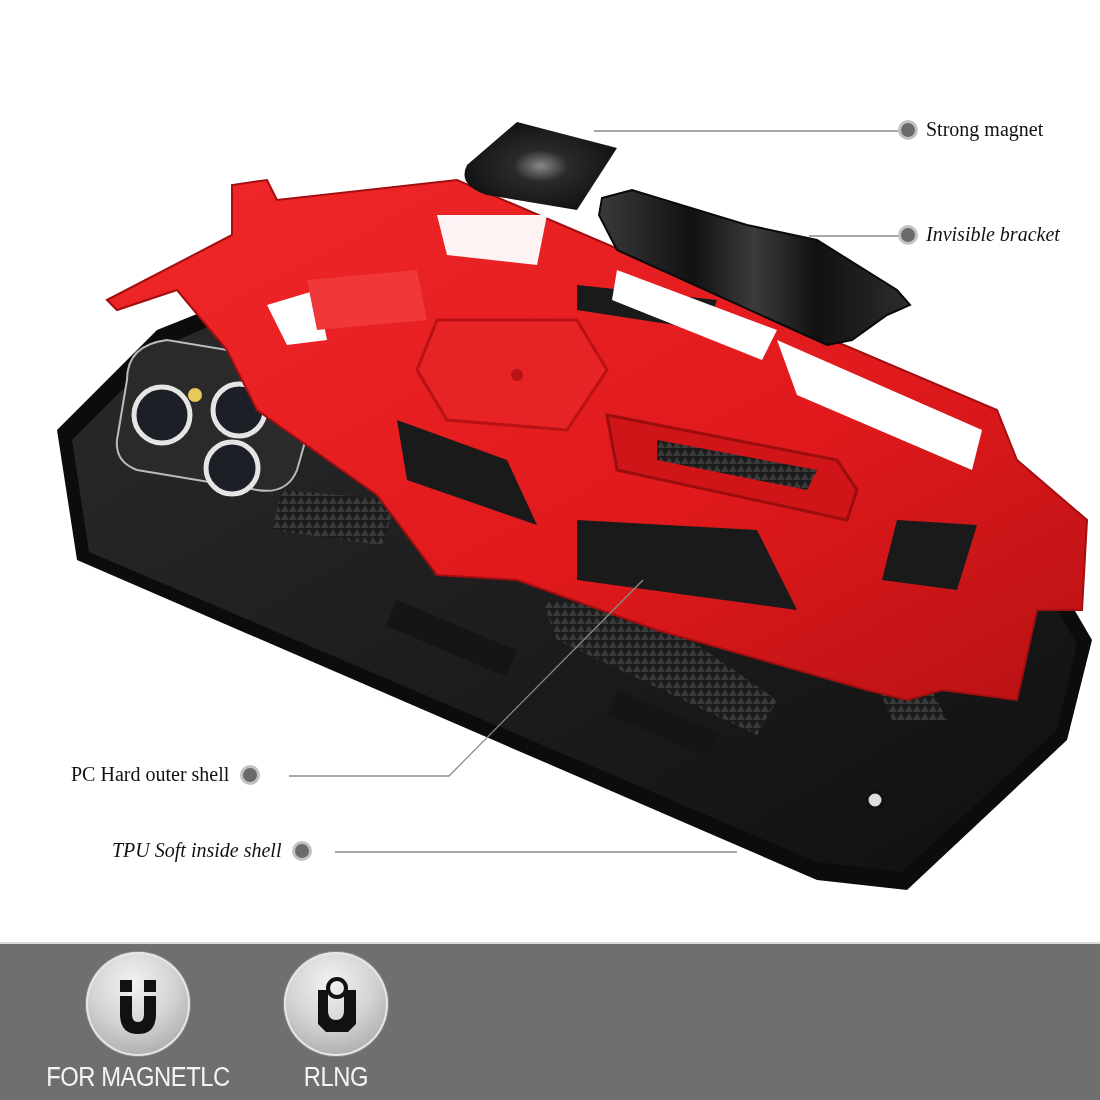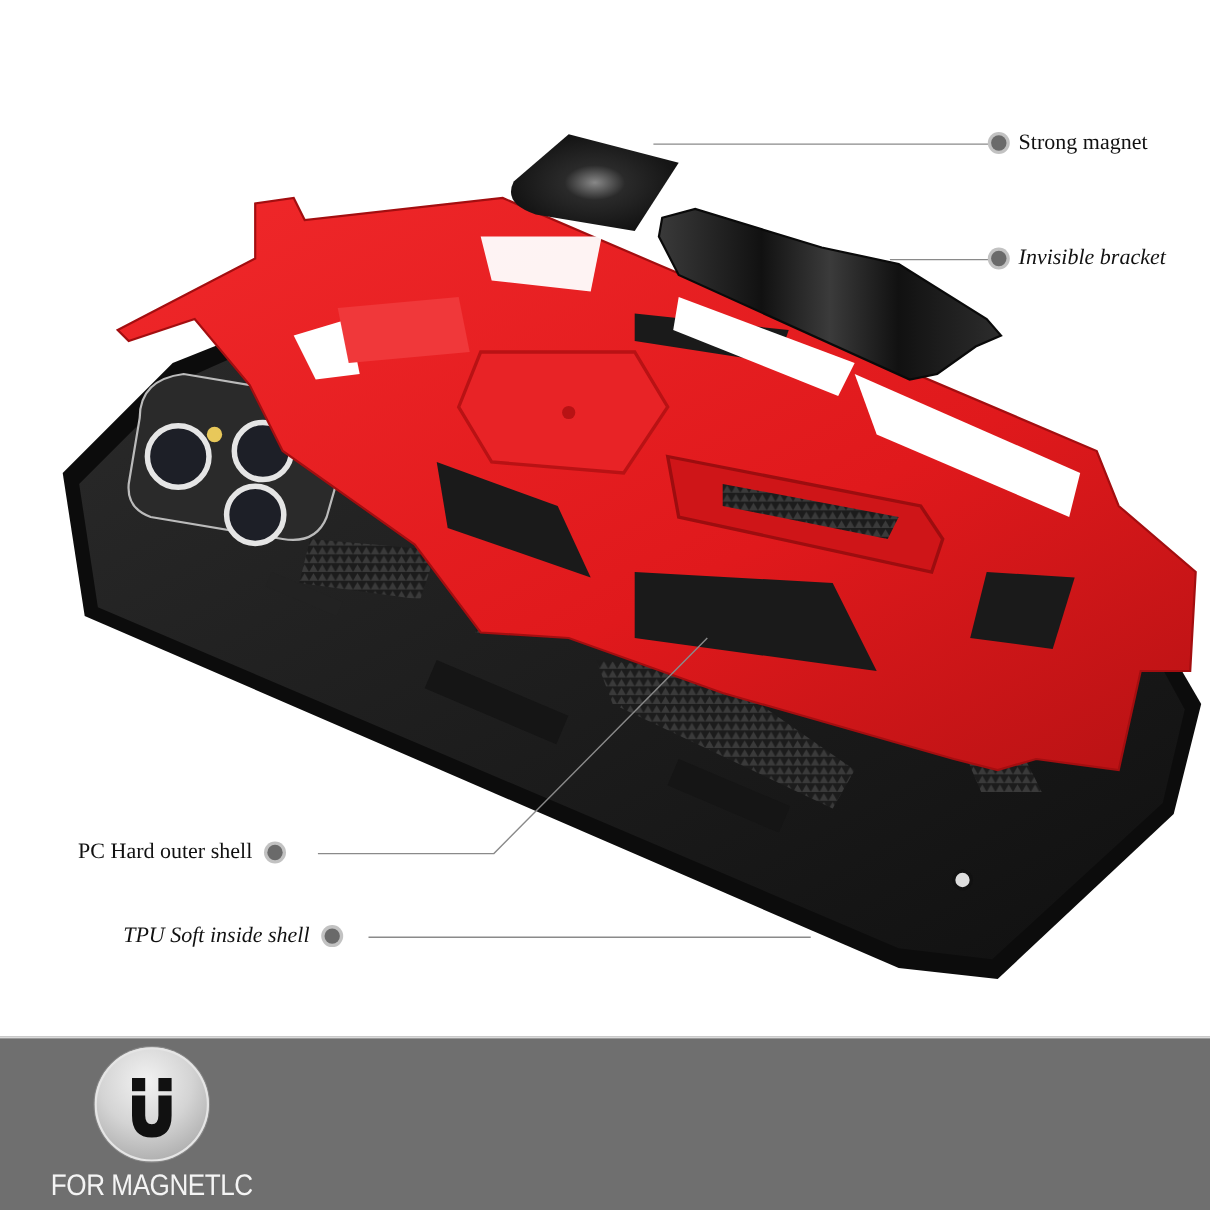--- a/index.html
+++ b/index.html
@@ -136,16 +136,25 @@
     <div class="badge">
       <svg width="104" height="104" viewBox="0 0 104 104">
         <rect x="34" y="28" width="12" height="12" fill="#111"></rect>
         <rect x="58" y="28" width="12" height="12" fill="#111"></rect>
         <path d="M34 44 L46 44 L46 62 Q46 70 52 70 Q58 70 58 62 L58 44 L70 44 L70 62 Q70 82 52 82 Q34 82 34 62 Z" fill="#111"></path>
       </svg>
     </div>
     <div class="feature-label">FOR MAGNETLC</div>
   </div>
 
+  <div class="feature" style="left:231px;">
+    <div class="badge">
+      <svg width="104" height="104" viewBox="0 0 104 104">
+        <path d="M34 38 L44 38 L44 58 Q44 68 52 68 Q60 68 60 58 L60 38 L72 38 L72 72 L64 80 L42 80 L34 72 Z" fill="#111"></path>
+        <circle cx="53" cy="36" r="9" fill="none" stroke="#111" stroke-width="4"></circle>
+      </svg>
+    </div>
+    <div class="feature-label">RLNG</div>
+  </div>
 
 
 
 </div>
 
 </body></html>

